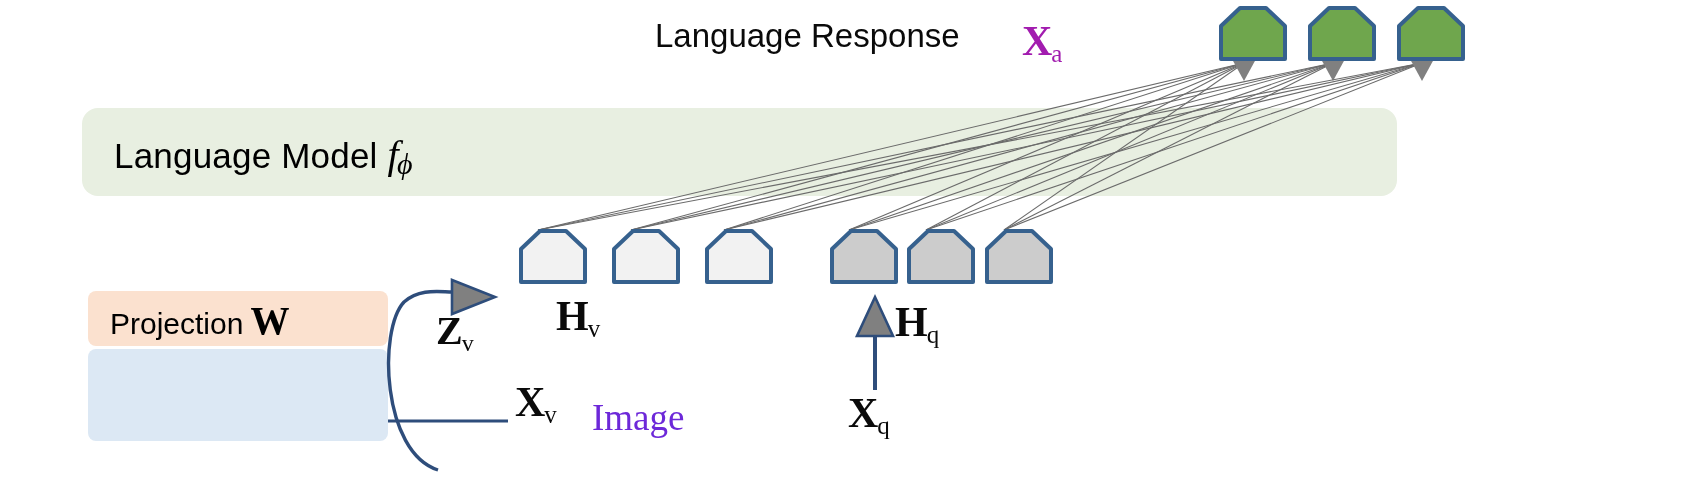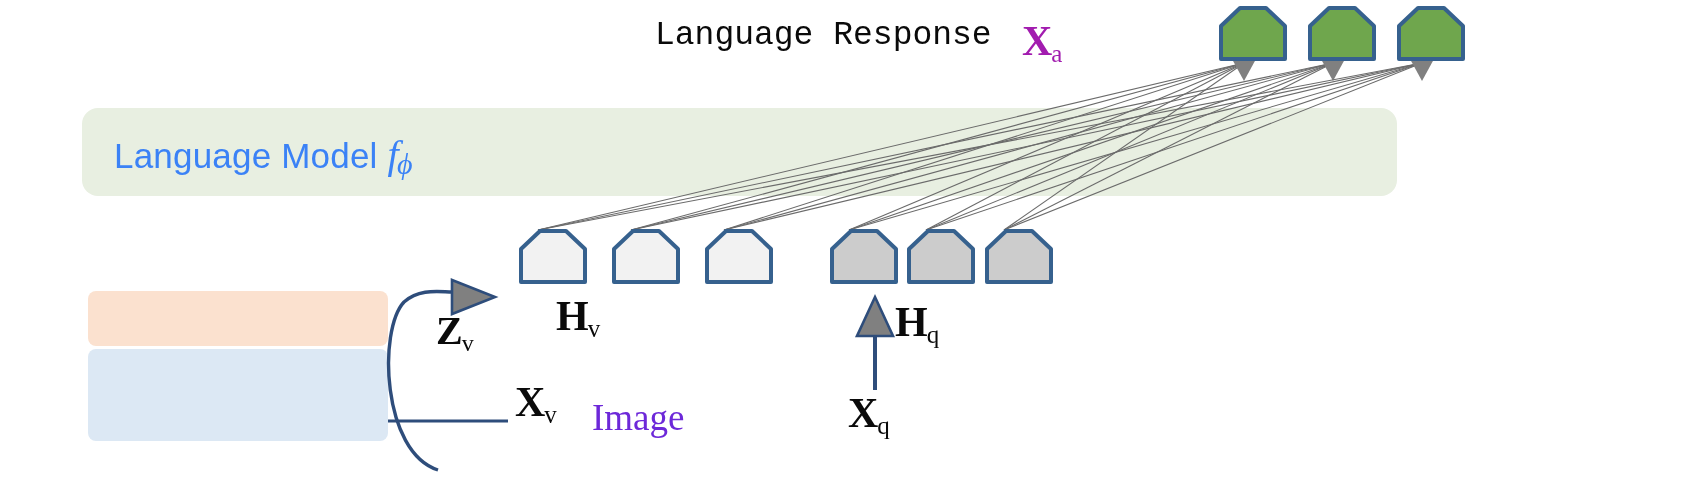--- a/index.html
+++ b/index.html
@@ -50,21 +50,21 @@
     left: 88px;
     top: 349px;
     width: 300px;
     height: 92px;
     background: #dce8f4;
     border-radius: 8px;
   }
   .band-label {
     position: absolute;
     white-space: nowrap;
-    color: #3b82f6;
+    color: #000000;
     font-family: "Liberation Sans", sans-serif;
   }
   #lm-label {
     left: 114px;
     top: 131px;
     font-size: 35px;
     letter-spacing: 0.2px;
   }
   #lm-label .mathsym {
     font-family: "Liberation Serif", serif;
@@ -97,21 +97,20 @@
     font-size: 30px;
   }
   
   #resp-heading {
     position: absolute;
     left: 655px;
     top: 17px;
     font-size: 33px;
     white-space: nowrap;
     color: #0a0a0a;
-    font-family: Liberation Mono, monospace;
   }
   #resp-sym {
     position: absolute;
     left: 1022px;
     top: 17px;
     white-space: nowrap;
     font-family: "Liberation Serif", serif;
     color: #a21caf;
   }
   #resp-sym .base {
@@ -220,20 +219,23 @@
     <g>
       <path d="M 875 390 L 875 330" fill="none" stroke="#2e4d7b" stroke-width="4"></path>
       <path d="M 875 297 L 893 336 L 857 336 Z" fill="#808080" stroke="#2e4d7b" stroke-width="2.6"></path>
     </g>
   </svg>
 
   <div class="band-label" id="lm-label">
     <span>Language Model</span><span class="mathsym">f</span><span class="mathsub">ϕ</span>
   </div>
 
+  <div class="band-label" id="proj-label">
+    <span>Projection</span><span class="bigbold">W</span>
+  </div>
 
 
   <div id="resp-heading">Language Response</div>
   <div id="resp-sym">
     <span class="base">X</span><span class="sub">a</span>
   </div>
 
   <div id="token-layer">
       <div class="token" style="left: 518px; top: 228px;">
         <svg class="shape" viewBox="0 0 70 57">

